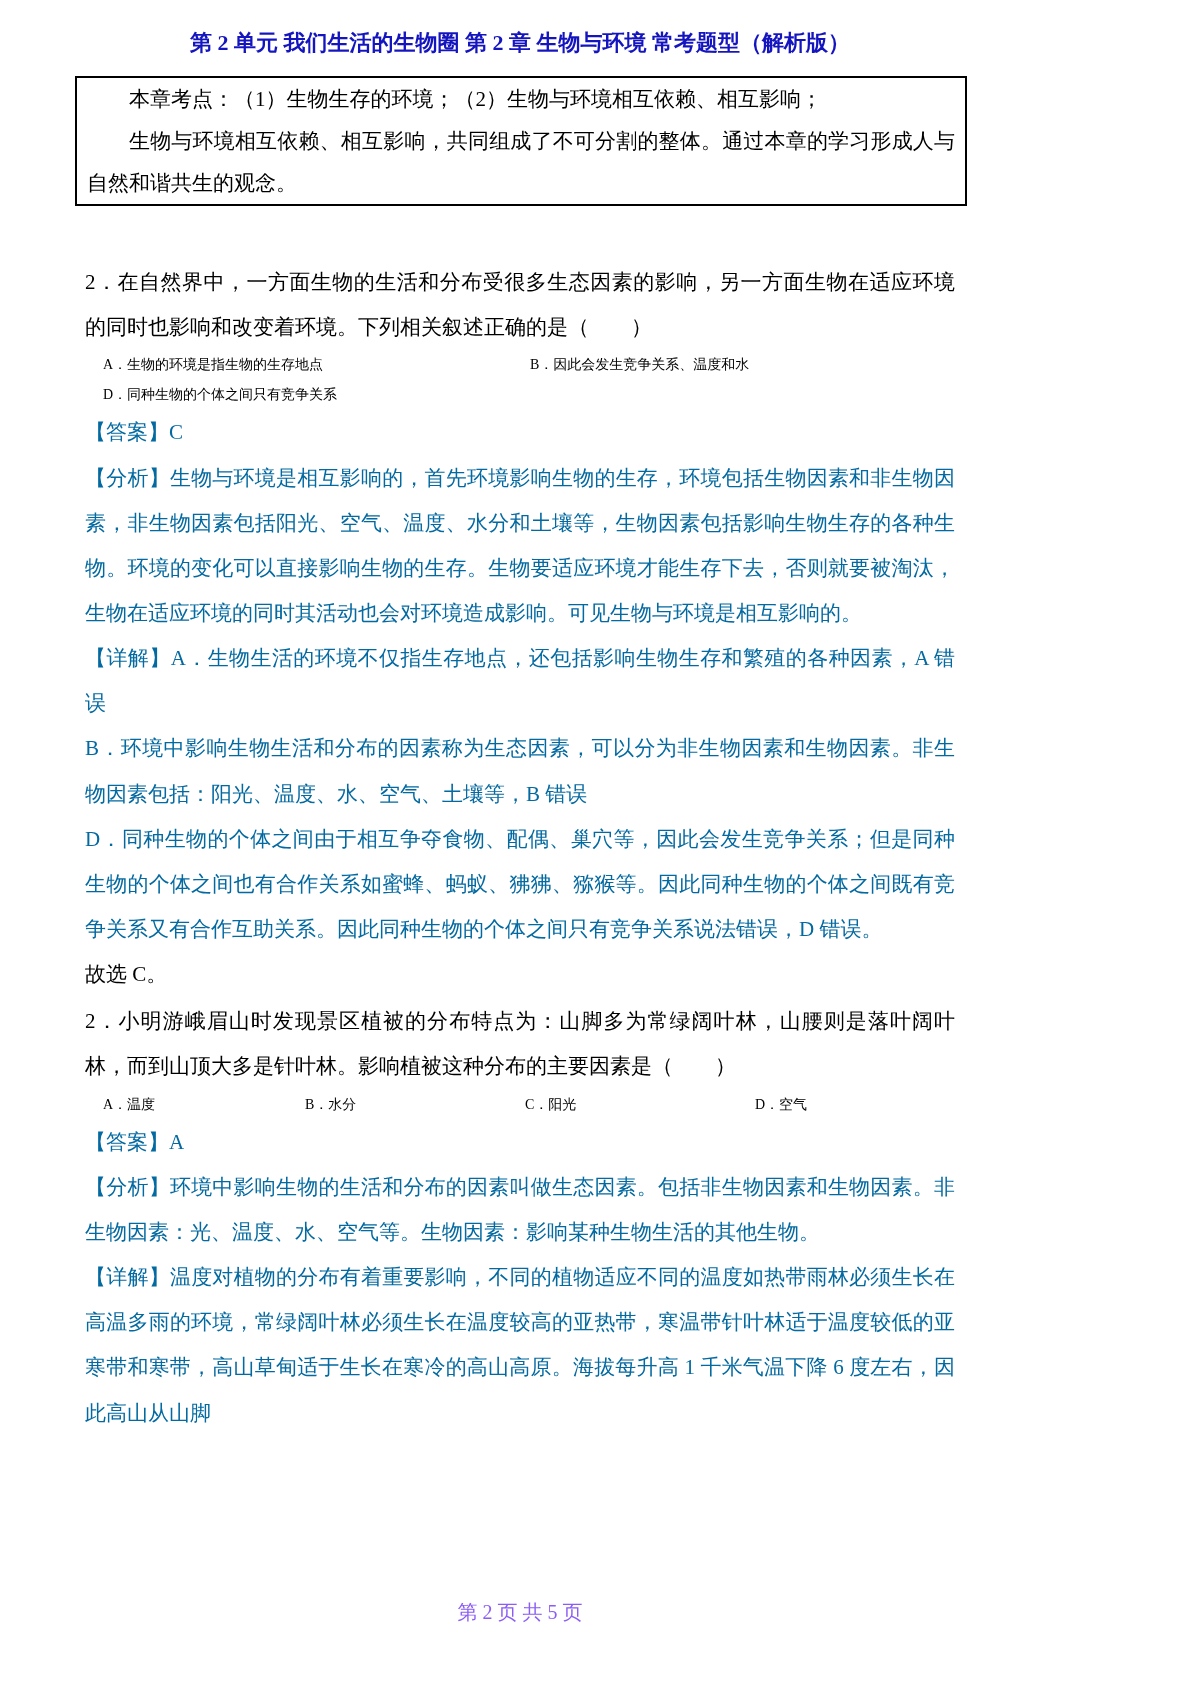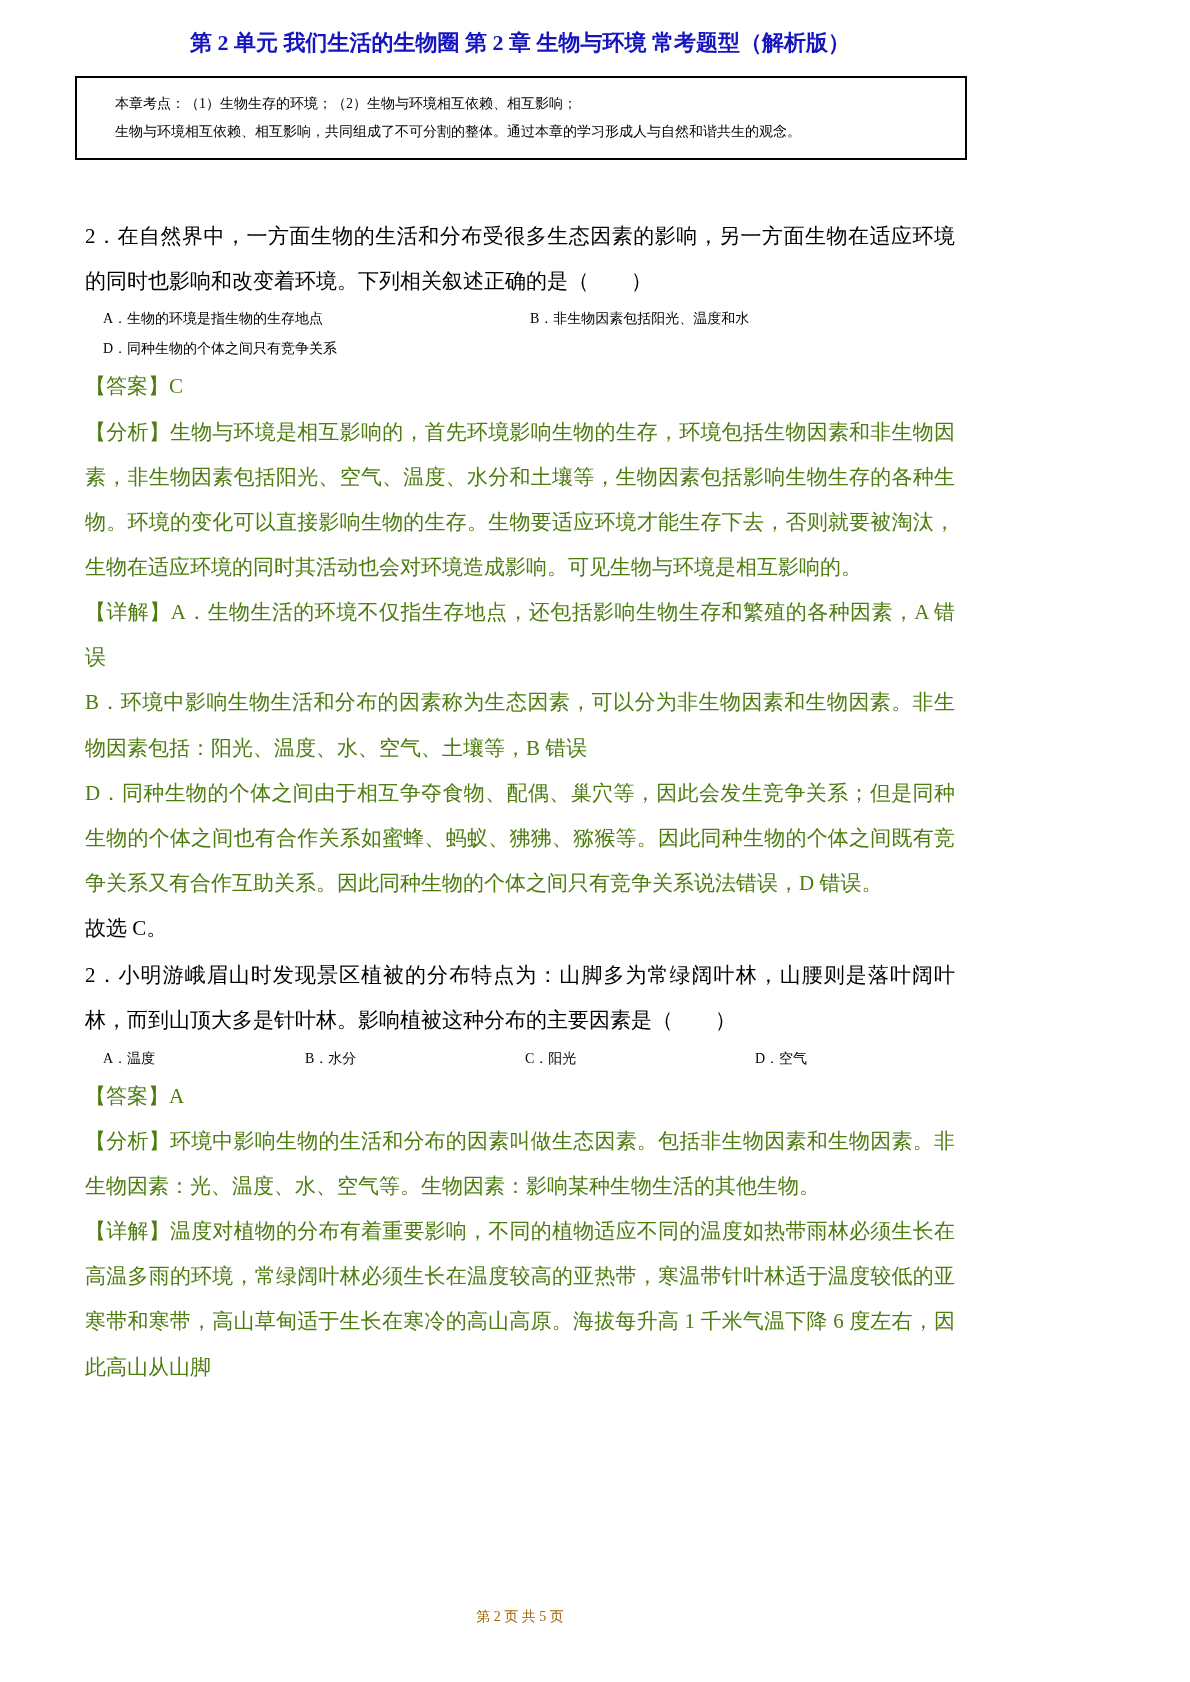--- a/index.html
+++ b/index.html
@@ -23,75 +23,75 @@
     margin: 0 0 16px 0;
     font-size: 22px;
     font-weight: bold;
     color: #1515c0;
     text-align: center;
     line-height: 1.5;
   }
   .intro-box {
     border: 2px solid #000000;
     margin: 17px -12px 0 -10px;
-    padding: 12px 10px;
-    font-size: 14px;
+    padding: 0 10px;
+    font-size: 21px;
     line-height: 2.0;
   }
   .intro-box p {
     margin: 0;
     text-indent: 2em;
     text-align: justify;
   }
   .para {
     margin: 0;
     font-size: 21px;
     line-height: 2.15;
     text-align: justify;
   }
-  .red { color: #4d7c0f; }
+  .red { color: #0369a1; }
   .q1 { margin-top: 54px; }
   .q2 { margin-top: 2px; }
   .options {
     display: grid;
     padding-left: 18px;
     font-size: 14px;
     line-height: 2.15;
   }
   .q1-options { grid-template-columns: 427px 1fr; }
   .q2-options { grid-template-columns: 202px 220px 230px 1fr; }
   .option { white-space: nowrap; }
   .footer {
     position: absolute;
     left: 0;
     right: 0;
     bottom: 56px;
     text-align: center;
-    font-size: 14px;
-    color: #a16207;
+    font-size: 20px;
+    color: #8b5cf6;
   }
 </style>
 </head>
 <body>
 
 <div class="page">
 
   <h1 class="doc-title">第 2 单元 我们生活的生物圈 第 2 章 生物与环境 常考题型（解析版）</h1>
 
   <div class="intro-box">
     <p>本章考点：（1）生物生存的环境；（2）生物与环境相互依赖、相互影响；</p>
     <p>生物与环境相互依赖、相互影响，共同组成了不可分割的整体。通过本章的学习形成人与自然和谐共生的观念。</p>
   </div>
 
   <section class="q1">
     <p class="para">2．在自然界中，一方面生物的生活和分布受很多生态因素的影响，另一方面生物在适应环境的同时也影响和改变着环境。下列相关叙述正确的是（　　）</p>
 
     <div class="options q1-options">
       <span class="option">A．生物的环境是指生物的生存地点</span>
-      <span class="option">B．非生物因素包括阳光、温度和水</span>
+      <span class="option">B．因此会发生竞争关系、温度和水</span>
       <span class="option">D．同种生物的个体之间只有竞争关系</span>
     </div>
 
     <p class="para red"><span>【答案】</span><span>C</span></p>
 
     <p class="para red"><span>【分析】</span><span>生物与环境是相互影响的，首先环境影响生物的生存，环境包括生物因素和非生物因素，非生物因素包括阳光、空气、温度、水分和土壤等，生物因素包括影响生物生存的各种生物。环境的变化可以直接影响生物的生存。生物要适应环境才能生存下去，否则就要被淘汰，生物在适应环境的同时其活动也会对环境造成影响。可见生物与环境是相互影响的。</span></p>
 
     <p class="para red"><span>【详解】</span><span>A．生物生活的环境不仅指生存地点，还包括影响生物生存和繁殖的各种因素，A 错误</span></p>
     <p class="para red">B．环境中影响生物生活和分布的因素称为生态因素，可以分为非生物因素和生物因素。非生物因素包括：阳光、温度、水、空气、土壤等，B 错误</p>
     <p class="para red">D．同种生物的个体之间由于相互争夺食物、配偶、巢穴等，因此会发生竞争关系；但是同种生物的个体之间也有合作关系如蜜蜂、蚂蚁、狒狒、猕猴等。因此同种生物的个体之间既有竞争关系又有合作互助关系。因此同种生物的个体之间只有竞争关系说法错误，D 错误。</p>

